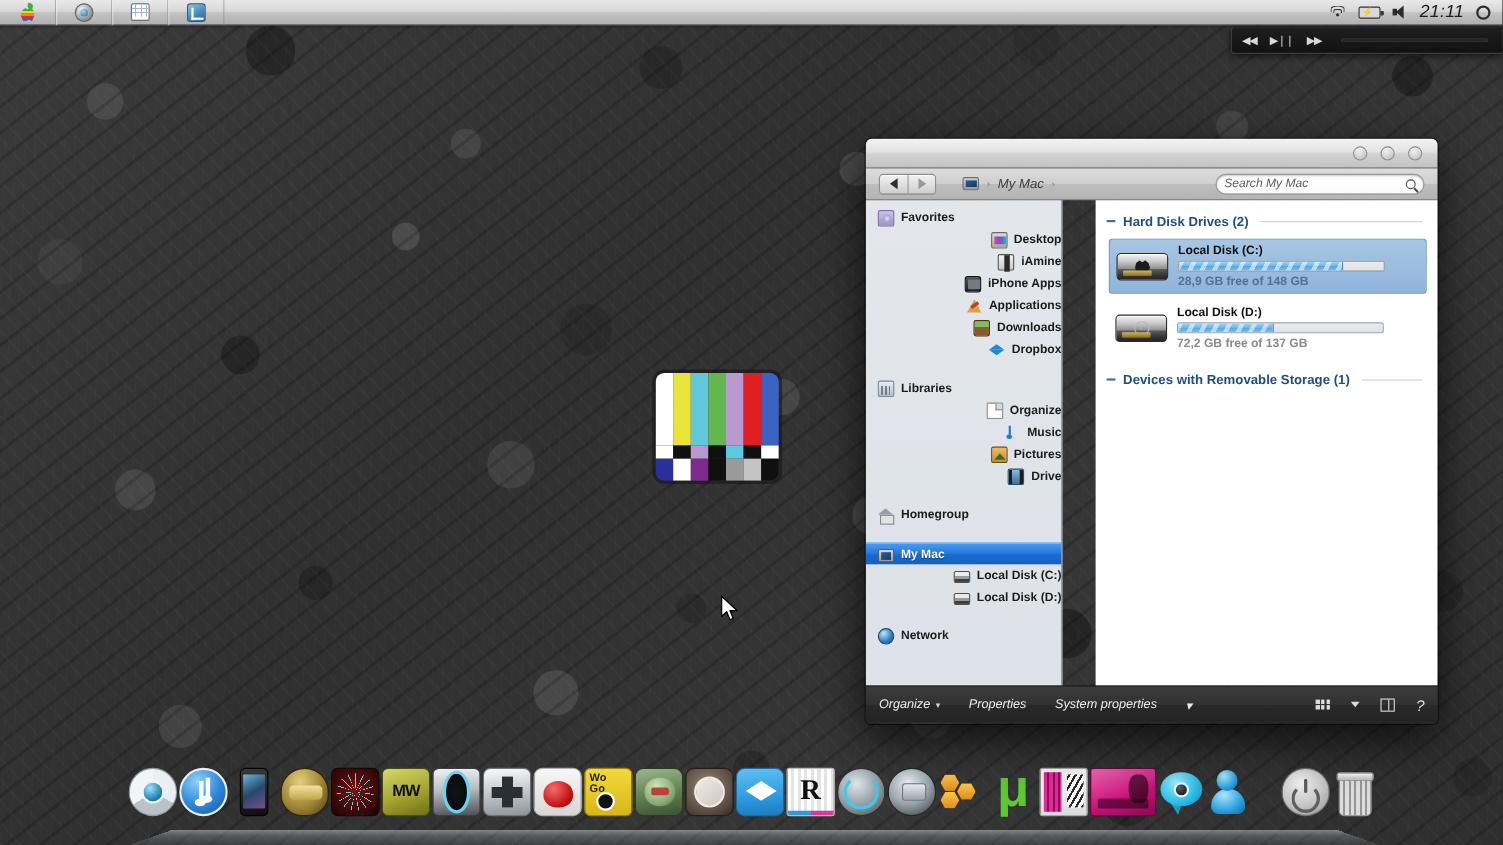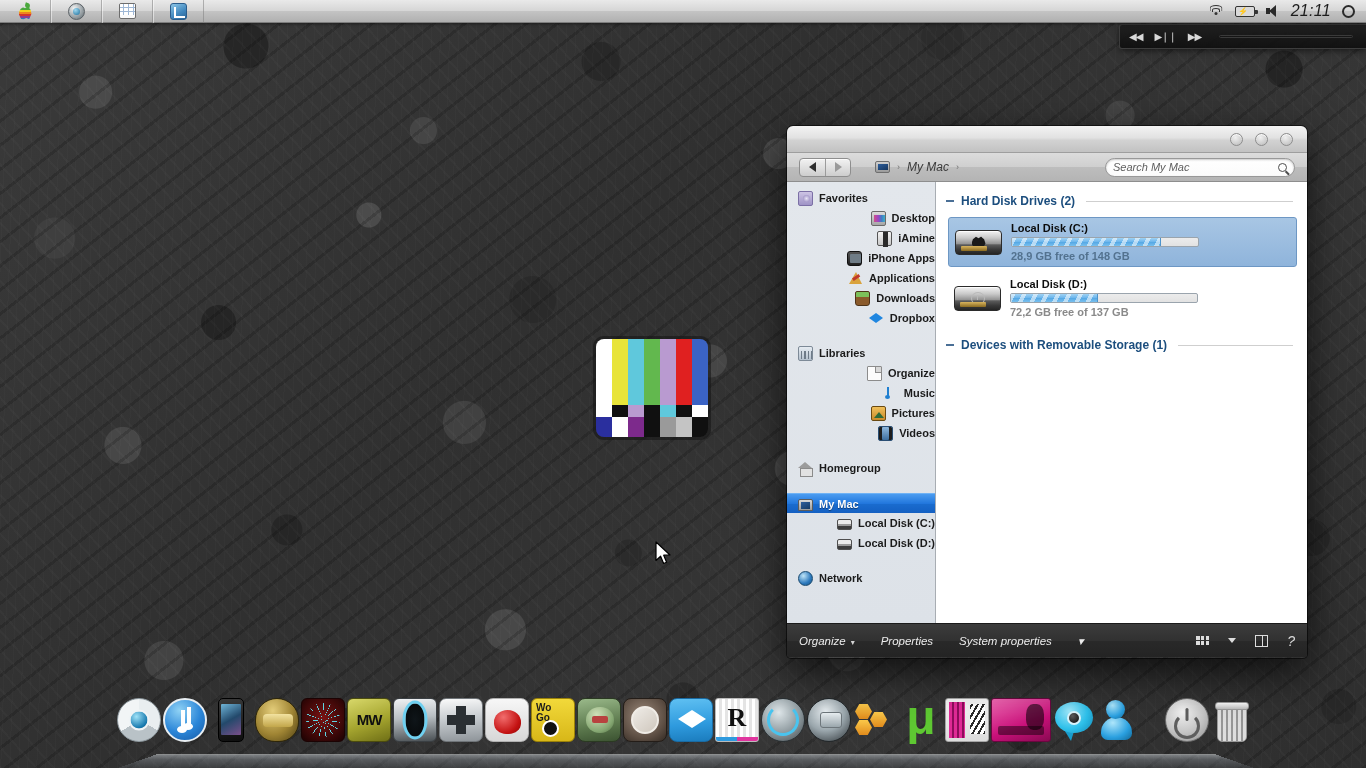--- a/index.html
+++ b/index.html
@@ -185,21 +185,21 @@
     font-family:"Liberation Sans",sans-serif;font-size:11px;font-style:italic;color:#474747;
   }
   .searchbox input::placeholder{color:#5e5e5e;opacity:1;}
   .mag{ width:9px;height:9px;border:1.6px solid #4d4d4d;border-radius:50%;position:relative;flex:none;}
   .mag::after{content:"";position:absolute;right:-4px;bottom:-3px;width:5px;height:1.6px;background:#4d4d4d;transform:rotate(45deg);}
 
   #body-row{ display:flex; height:441px; }
 
   
   #sidebar{
-    width:149px; background:linear-gradient(180deg,#e3e7ec 0%,#dde2e8 100%);
+    width:179px; background:linear-gradient(180deg,#e3e7ec 0%,#dde2e8 100%);
     border-right:1px solid #a8adb3; padding-top:6px; overflow:hidden;
   }
   .sb-item{ height:20px; display:flex; align-items:center; gap:6px; padding-left:11px; cursor:default; }
   .sb-item.child{ padding-left:22px;justify-content:flex-end; }
   .sb-label{ font-size:11px; font-weight:bold; color:#1b1b1b; white-space:nowrap; }
   .sb-item.header .sb-label{ font-size:11px; }
   .sb-item.selected{
     background:linear-gradient(180deg,#4b9cf0 0%,#2277dd 50%,#1a6ccf 51%,#1460c2 100%);
     border-top:1px solid #6fb2f5;
   }
@@ -243,21 +243,21 @@
     border-left:7.5px solid transparent;border-right:7.5px solid transparent;border-bottom:6px solid #9c9c9c;}
   .sbi-home::after{content:"";position:absolute;left:2px;top:7px;width:11px;height:7px;background:#e2e2e2;border:1px solid #8b8b8b;}
   .sbi-mac{ background:linear-gradient(180deg,#d8d8d8,#9c9c9c); border:1px solid #5c5c5c; border-radius:2px 2px 0 0; height:12px; margin-top:2px;}
   .sbi-mac::after{content:"";position:absolute;left:2px;top:2px;width:9px;height:7px;background:linear-gradient(150deg,#2e5f9d,#163a63);}
   .sbi-hdd{ background:linear-gradient(180deg,#eaeaea 0 40%,#9a9a9a 40% 70%,#3c3c3c 70% 100%);
     border:1px solid #4e4e4e; border-radius:2px; height:11px; margin-top:2px; }
   .sbi-net{ border-radius:50%; background:radial-gradient(circle at 34% 30%,#bfe4f7,#2c79bd 60%,#17527f);
     border:1px solid #18496f; }
 
   
-  #content{ flex:1; background:#ffffff; padding:10px 0 0 0; overflow:hidden; position:relative; }
+  #content{ flex:1; background:#ffffff; padding:10px 0 0 0; overflow:hidden; position:relative;margin-left:30px; }
   .grp-head{ display:flex; align-items:center; gap:7px; padding:0 14px 0 10px; height:18px; }
   .grp-minus{ width:8px;height:2px;background:#4a6f96; flex:none; }
   .grp-title{ font-size:12px; font-weight:bold; color:#1c4e7e; white-space:nowrap; }
   .grp-rule{ flex:1; height:1px; background:#cfcfcf; margin-left:4px; }
 
   .drive{ display:flex; align-items:center; gap:9px; margin:7px 10px 0 12px; padding:4px 6px; border-radius:3px; }
   .drive.selected{
     background:linear-gradient(180deg,#a8c6e4 0%,#8fb4db 100%);
     border:1px solid #6d97c4;
   }
@@ -632,21 +632,21 @@
       <div class="sb-item child">
         <span class="sbi sbi-mus"></span>
         <span class="sb-label">Music</span>
       </div>
       <div class="sb-item child">
         <span class="sbi sbi-pic"></span>
         <span class="sb-label">Pictures</span>
       </div>
       <div class="sb-item child">
         <span class="sbi sbi-vid"></span>
-        <span class="sb-label">Videos</span>
+        <span class="sb-label">Drive</span>
       </div>
 
       <div class="sb-gap"></div>
 
       <div class="sb-item header">
         <span class="sbi sbi-home"></span>
         <span class="sb-label">Homegroup</span>
       </div>
 
       <div class="sb-gap"></div>

